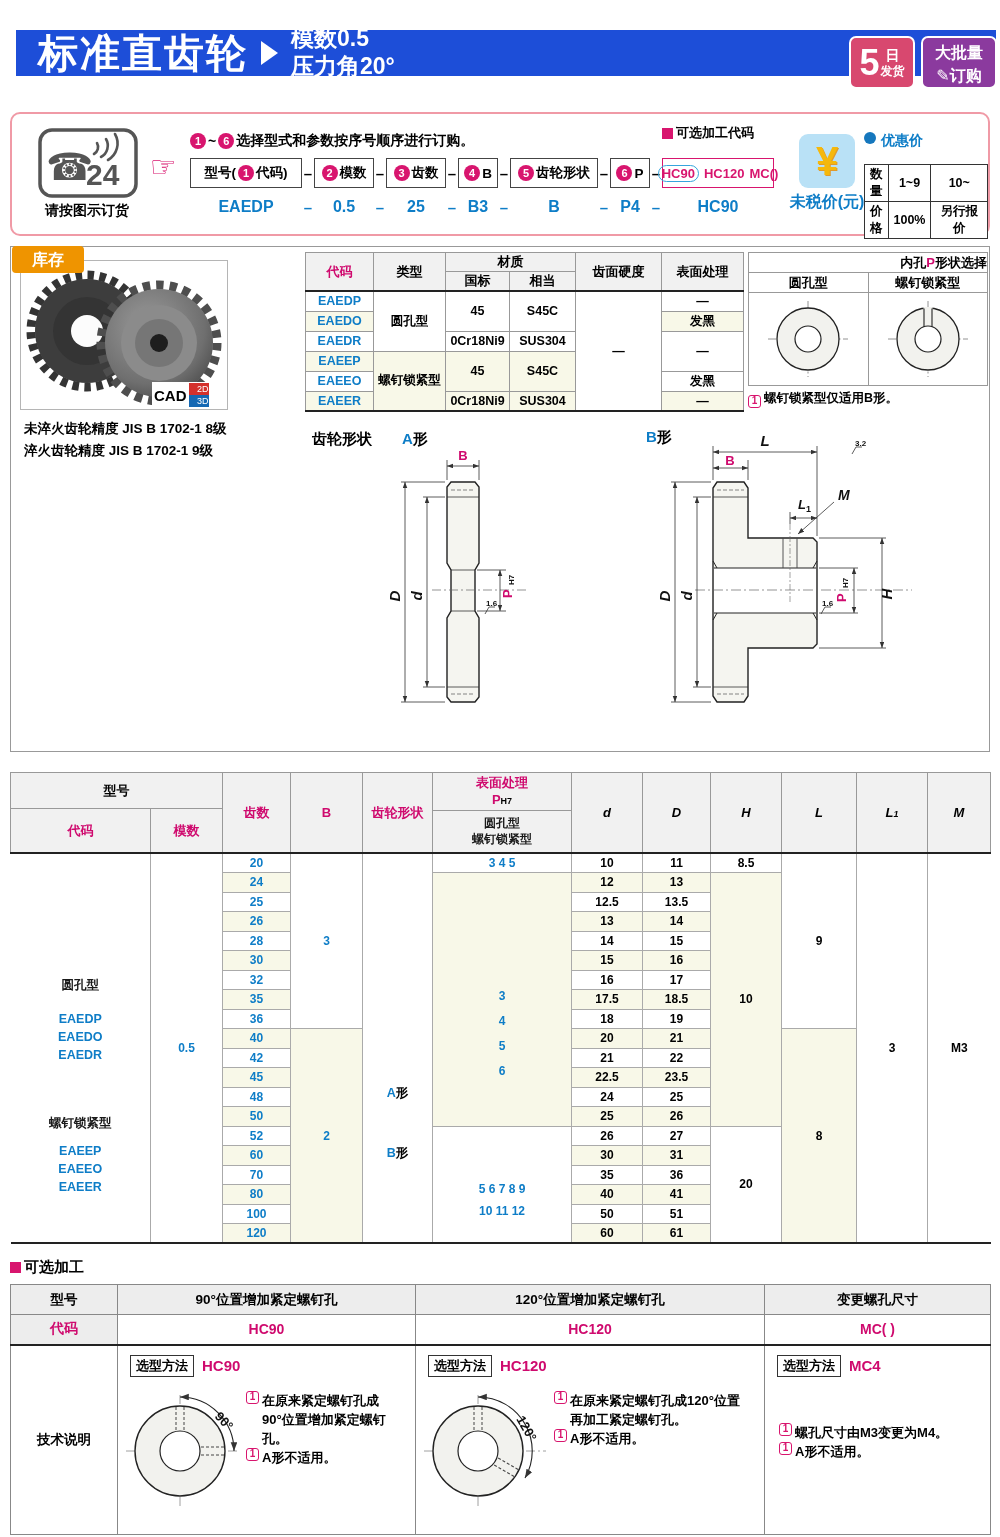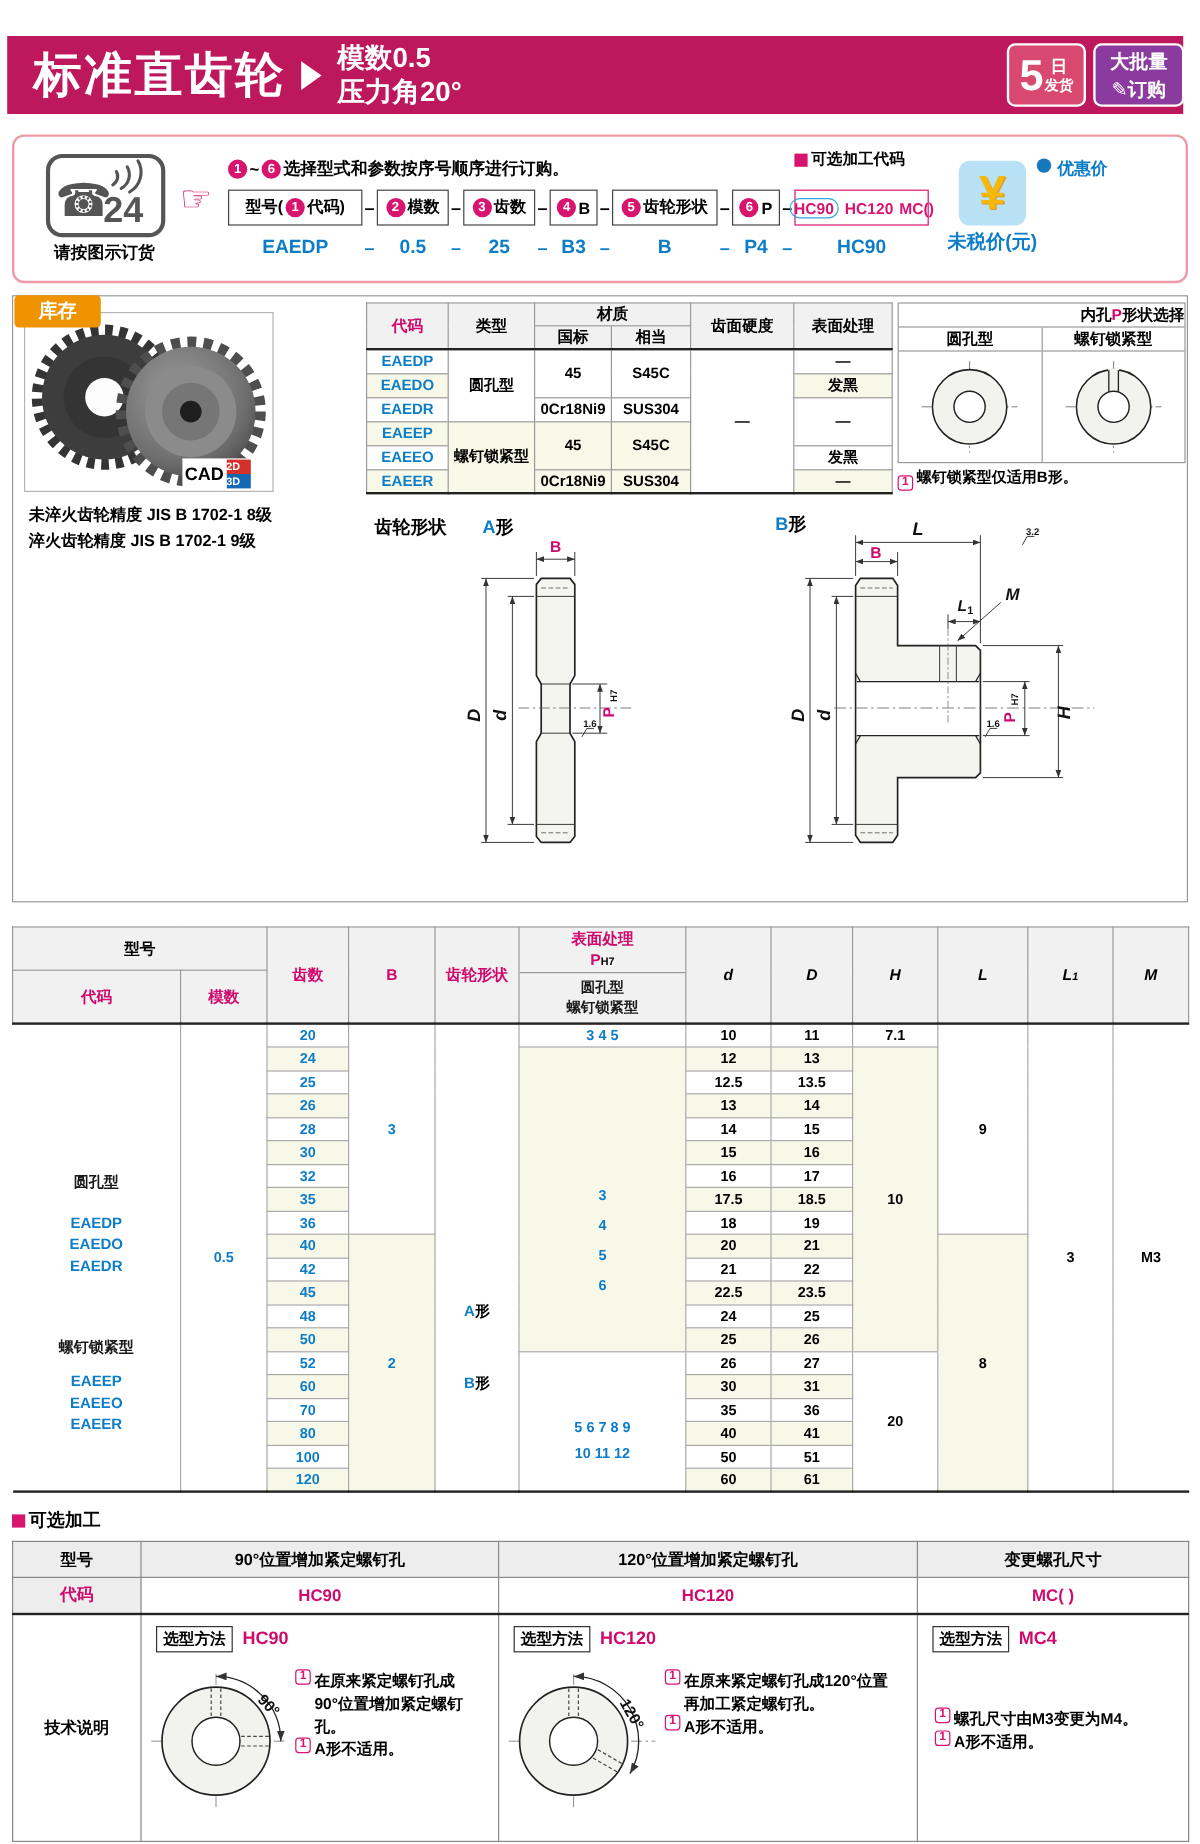--- a/index.html
+++ b/index.html
@@ -1,21 +1,21 @@
 <!DOCTYPE html>
 <html><head>
 <meta charset="utf-8">
 <style>
 *{margin:0;padding:0;box-sizing:border-box}
 body{background:#fff;font-family:"Liberation Sans","DejaVu Sans",sans-serif}
 #page{position:relative;width:1000px;height:1537px;background:#fff;overflow:hidden}
 .abs{position:absolute}
 .mag{color:#cf0a6e}.blu{color:#0e7dc7}.blk{color:#1a1a1a}
 
-.topbar{position:absolute;left:6px;top:30px;width:980px;height:65px;background:#be185d;display:flex;align-items:center}
+.topbar{position:absolute;left:16px;top:30px;width:980px;height:46px;background:#1d4ed8;display:flex;align-items:center}
 .ttl{color:#fff;font-size:40px;font-weight:bold;margin-left:22px;letter-spacing:2px}
 .tri{width:0;height:0;border-left:17px solid #fff;border-top:12px solid transparent;border-bottom:12px solid transparent;margin:0 13px}
 .subs{color:#fff;font-weight:bold;font-size:23px;line-height:1.2}
 .badge{position:absolute;top:6px;height:53px;border:2px solid #fff;border-radius:7px;color:#fff;font-weight:bold;text-align:center}
 .ship{left:833px;width:66px;background:#d8486f;display:flex;align-items:center;justify-content:center}
 .ship .s5{font-size:36px;line-height:1}
 .ship .scol{display:flex;flex-direction:column;font-size:14px;line-height:1.2;margin-left:1px}
 .bulk{left:905px;width:76px;background:#8b3a9e;font-size:16px;line-height:1.45;padding-top:3px}
 
 .orderbox{position:absolute;left:10px;top:112px;width:980px;height:124px;border:2px solid #f09aa6;border-radius:10px;background:#fff}
@@ -43,21 +43,21 @@
 .pdot{width:12px;height:12px;border-radius:50%;background:#1577bd;margin-right:5px}
 .ptab{border-collapse:collapse;font-size:12.5px;font-weight:bold}
 .ptab td{border:1px solid #333;padding:1px 5px;text-align:center;background:#fff}
 
 .contentbox{position:absolute;left:10px;top:246px;width:980px;height:506px;border:1.5px solid #999;background:#fff}
 .stockb{position:absolute;left:12px;top:246px;width:72px;height:27px;background:#ef9400;border-radius:4px;color:#fff;font-size:16px;font-weight:bold;text-align:center;line-height:27px;z-index:3}
 .photob{position:absolute;left:20px;top:260px;width:208px;height:150px;border:1px solid #b5b5b5}
 .cadb{position:absolute;left:152px;top:382px;display:flex;align-items:center;z-index:2;background:#fff;padding:1px 2px}
 .cadb .cadt{font-size:15px;font-weight:bold;letter-spacing:0}
 .cadcol{display:flex;flex-direction:column;margin-left:2px}
-.cad2,.cad3{width:20px;height:12px;color:#fff;font-size:9px;font-weight:bold;text-align:left;line-height:12px}
+.cad2,.cad3{width:20px;height:12px;color:#fff;font-size:9px;font-weight:normal;text-align:right;line-height:12px}
 .cad2{background:#d4312c}.cad3{background:#1568b3}
 .prec{position:absolute;left:24px;font-size:13.5px;font-weight:bold}
 
 .mtab{position:absolute;left:305px;top:252px;border-collapse:collapse;table-layout:fixed}
 .mtab th,.mtab td{border:1px solid #999;text-align:center;overflow:hidden}
 .mtab th{background:#f1f1f1;font-size:13px;height:17px}
 .mtab td{font-size:12.5px;font-weight:bold;height:20px}
 .mtab thead{border-bottom:2px solid #222}
 .mtab tbody tr:nth-child(even){background:#f8f8e8}
 .mtab{border-bottom:2px solid #222}
@@ -227,20 +227,34 @@
     </div>
     <div class="yen">
         <span>¥</span>
       </div>
     <div class="yencap">未税价(元)</div>
     <div class="promo">
       <div class="promoh">
           <span class="pdot"></span>
           <span>优惠价</span>
         </div>
+      <table class="ptab">
+        <tbody>
+            <tr>
+              <td>数量</td>
+              <td style="width:42px">1~9</td>
+              <td style="width:66px">10~</td>
+            </tr>
+        <tr>
+              <td>价格</td>
+              <td>100%</td>
+              <td>另行报价</td>
+            </tr>
+      </tbody>
+        </table>
     </div>
   </div>
 
   <div class="contentbox"></div>
   <div class="stockb">库存</div>
   <div class="photob">
     <svg width="206" height="148" viewBox="0 0 206 148">
       <defs>
         <radialGradient id="gf" cx="40%" cy="35%" r="75%">
             <stop offset="0%" stop-color="#9a9a9a"></stop>
@@ -538,21 +552,21 @@
         <td rowspan="9" class="blu">3</td>
         <td rowspan="20" class="shapecell vtop">
           <div class="cw">
             <div><span class="blu">A</span><span>形</span></div>
             <div class="sb"><span class="blu">B</span><span>形</span></div>
           </div>
         </td>
         <td class="blu">3 4 5</td>
         <td>10</td>
           <td>11</td>
-        <td>7.1</td>
+        <td>8.5</td>
         <td rowspan="9">9</td>
         <td rowspan="20">3</td>
         <td rowspan="20">M3</td>
       </tr>
       <tr>
         <td class="blu">24</td>
         <td rowspan="13" class="blu boreg2 vtop">
             <div class="cw">
               <div>3</div>
               <div>4</div>

